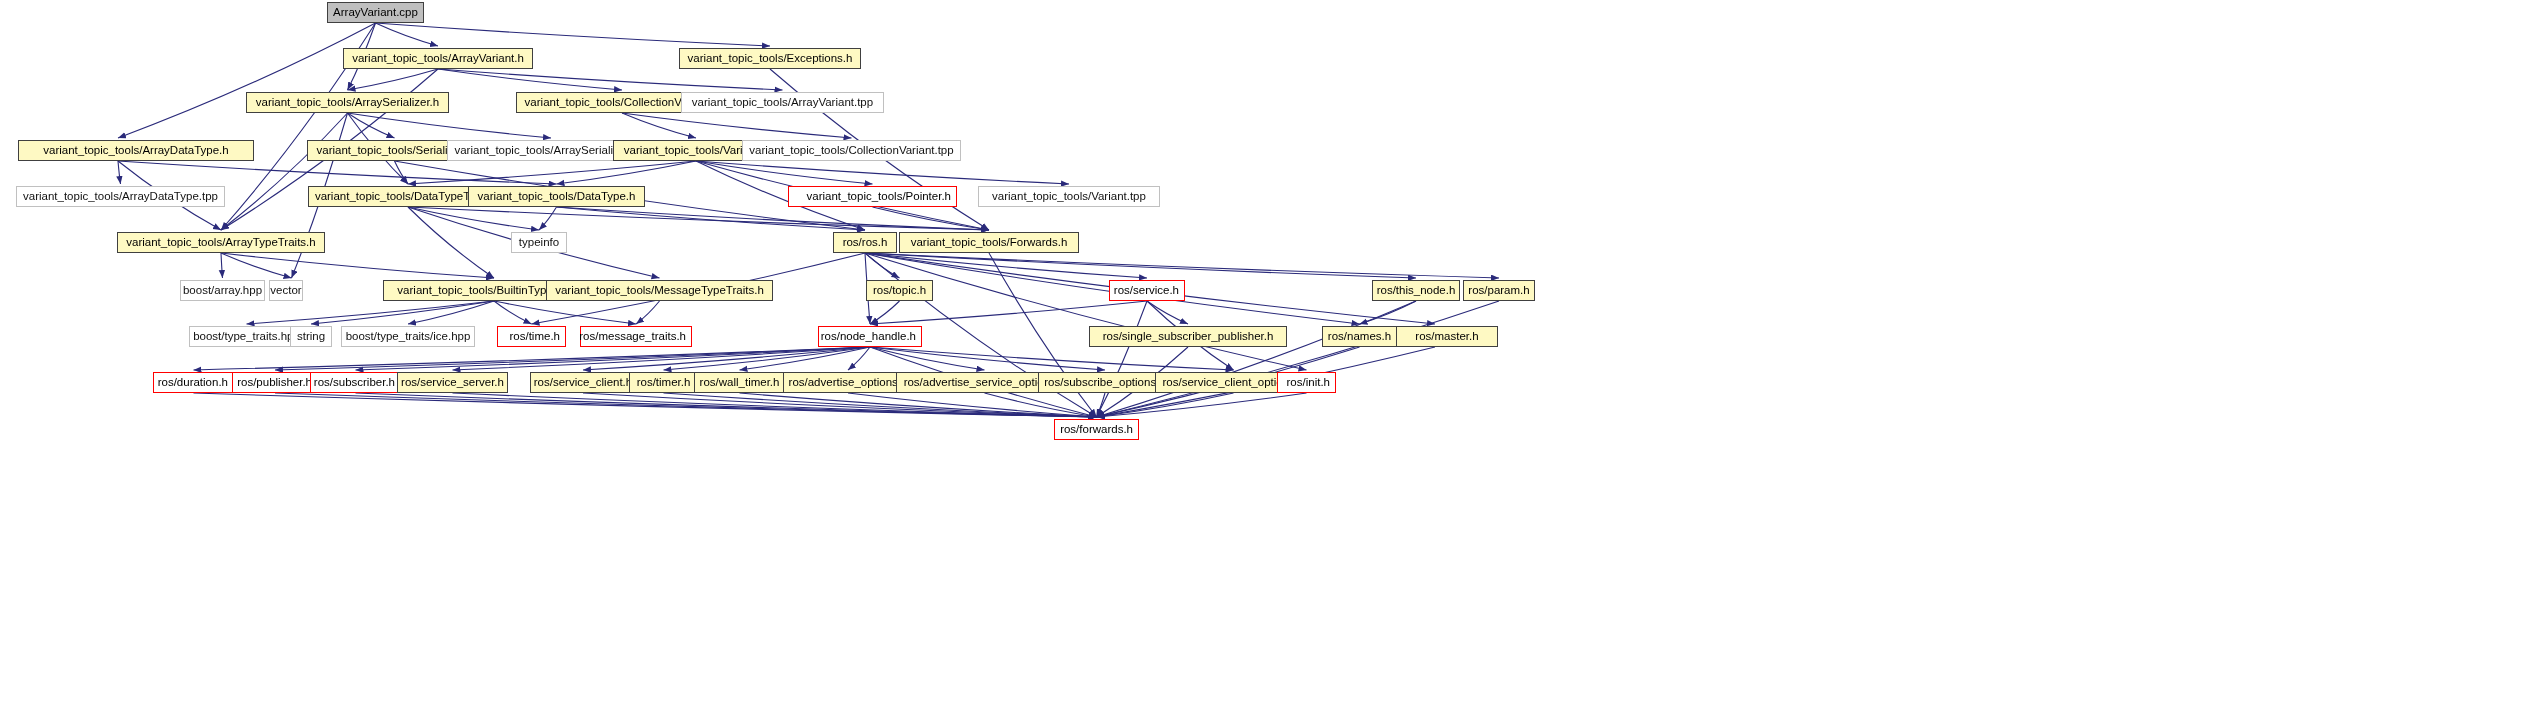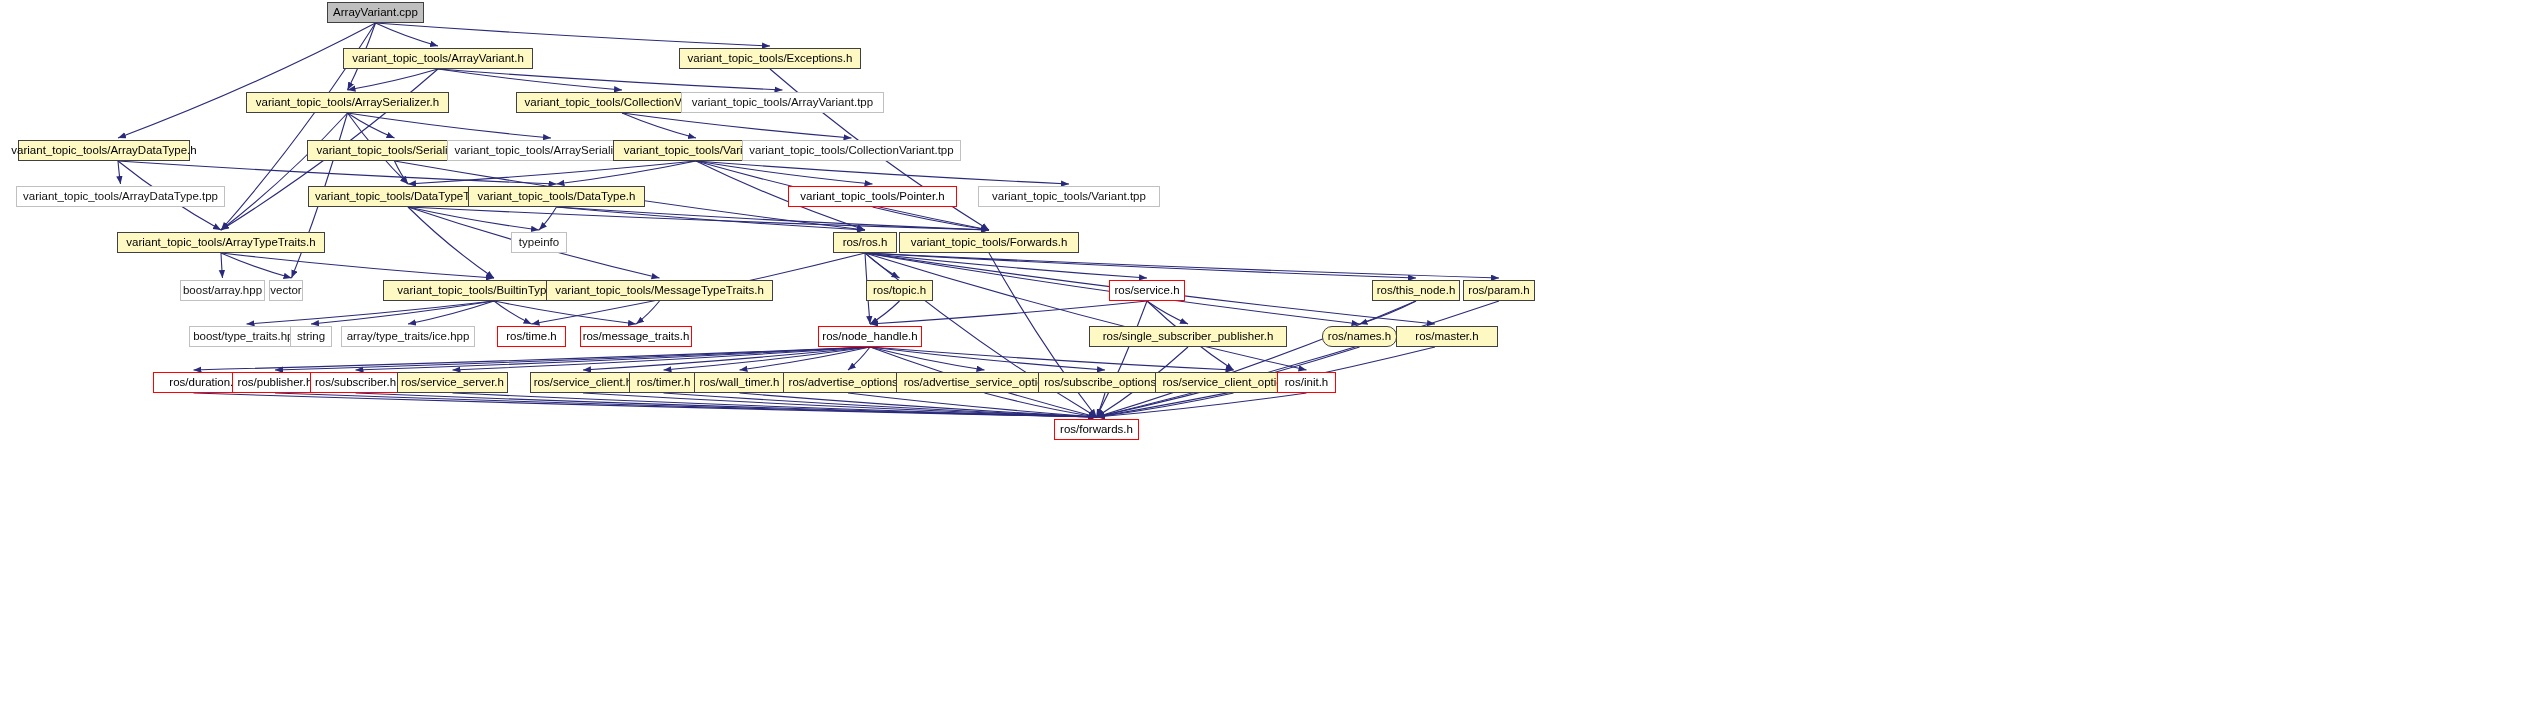--- a/index.html
+++ b/index.html
@@ -48,20 +48,21 @@
   
   .node.tpp{
     border:1px solid #c0c0c0;
     background:#ffffff;
     color:#111111;
   }
   
   .node.red{
     border:1px solid #ff0000;
     background:#ffffff;
+    justify-content:flex-end;
   }
 </style>
 </head>
 <body>
 
 <div id="canvas">
   <svg id="edges" viewBox="0 0 2529 709">
     <defs>
       <marker id="arrow" markerWidth="9" markerHeight="9" refX="8" refY="3.2" orient="auto" markerUnits="userSpaceOnUse">
         <path d="M0,0 L8,3.2 L0,6.4 z" fill="#2a2a7a"></path>
@@ -173,21 +174,21 @@
       </div>
       <div class="node header" style="left: 246px; top: 92px; width: 203px;">
         <span>variant_topic_tools/ArraySerializer.h</span>
       </div>
       <div class="node header" style="left: 516px; top: 92px; width: 212px;">
         <span>variant_topic_tools/CollectionVariant.h</span>
       </div>
       <div class="node tpp" style="left: 681px; top: 92px; width: 203px;">
         <span>variant_topic_tools/ArrayVariant.tpp</span>
       </div>
-      <div class="node header" style="left: 18px; top: 140px; width: 172px;">
+      <div class="node header" style="left: 18px; top: 140px; width: 236px;">
         <span>variant_topic_tools/ArrayDataType.h</span>
       </div>
       <div class="node header" style="left: 307px; top: 140px; width: 175px;">
         <span>variant_topic_tools/Serializer.h</span>
       </div>
       <div class="node tpp" style="left: 447px; top: 140px; width: 208px;">
         <span>variant_topic_tools/ArraySerializer.tpp</span>
       </div>
       <div class="node header" style="left: 613px; top: 140px; width: 166px;">
         <span>variant_topic_tools/Variant.h</span>
@@ -246,35 +247,35 @@
       <div class="node header" style="left: 1463px; top: 280px; width: 72px;">
         <span>ros/param.h</span>
       </div>
       <div class="node tpp" style="left: 189px; top: 326px; width: 115px;">
         <span>boost/type_traits.hpp</span>
       </div>
       <div class="node tpp" style="left: 290px; top: 326px; width: 42px;">
         <span>string</span>
       </div>
       <div class="node tpp" style="left: 341px; top: 326px; width: 134px;">
-        <span>array/type_traits/ice.hpp</span>
+        <span>boost/type_traits/ice.hpp</span>
       </div>
       <div class="node red" style="left: 497px; top: 326px; width: 69px;">
         <span>ros/time.h</span>
       </div>
       <div class="node red" style="left: 580px; top: 326px; width: 112px;">
         <span>ros/message_traits.h</span>
       </div>
       <div class="node red" style="left: 818px; top: 326px; width: 104px;">
         <span>ros/node_handle.h</span>
       </div>
       <div class="node header" style="left: 1089px; top: 326px; width: 198px;">
         <span>ros/single_subscriber_publisher.h</span>
       </div>
-      <div class="node header" style="left: 1322px; top: 326px; width: 75px; border-radius: 10px;">
+      <div class="node header" style="left: 1322px; top: 326px; width: 75px;">
         <span>ros/names.h</span>
       </div>
       <div class="node header" style="left: 1396px; top: 326px; width: 102px;">
         <span>ros/master.h</span>
       </div>
       <div class="node red" style="left: 153px; top: 372px; width: 81px; padding-left: 27px;">
         <span>ros/duration.h</span>
       </div>
       <div class="node red" style="left: 232px; top: 372px; width: 86px;">
         <span>ros/publisher.h</span>

